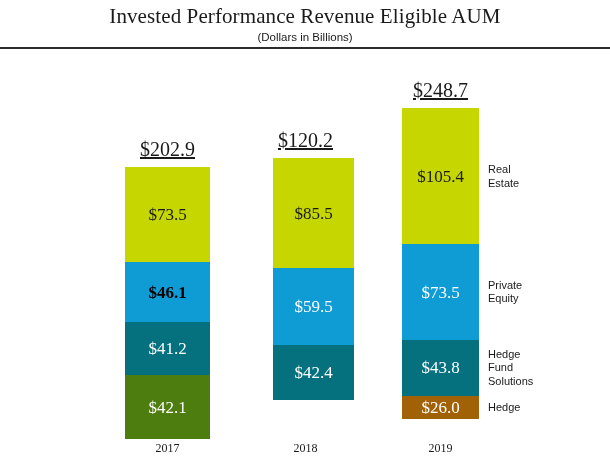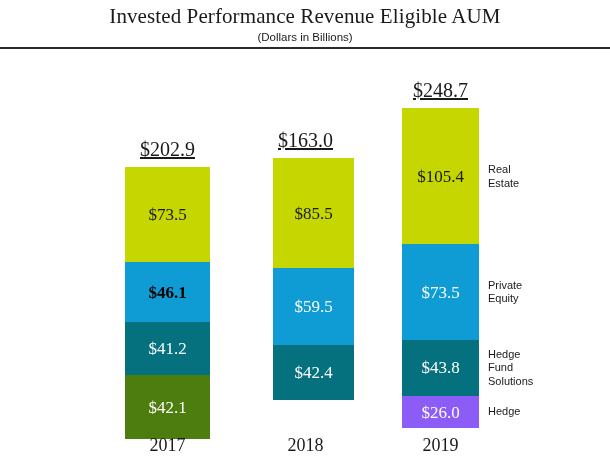--- a/index.html
+++ b/index.html
@@ -111,21 +111,21 @@
     white-space: pre-line;
     text-align: left;
   }
 
   .cat-label {
     position: absolute;
     left: 50%;
     transform: translateX(-50%);
     bottom: 11px;
     font-family: "Liberation Serif", serif;
-    font-size: 18px;
+    font-size: 12px;
     color: #1a1a1a;
     white-space: nowrap;
   }
 </style>
 </head>
 <body>
 
 <div id="page">
 
   <div id="chart-subtitle">(Dollars in Billions)</div>
@@ -156,39 +156,39 @@
           <div class="bar-seg" style="height: 110.7px; background: rgb(198, 214, 0);">
             <span class="seg-value" style="color: rgb(26, 26, 26);">$85.5</span>
           </div>
           <div class="bar-seg" style="height: 77.0366px; background: rgb(15, 156, 212);">
             <span class="seg-value" style="color: rgb(255, 255, 255);">$59.5</span>
           </div>
           <div class="bar-seg" style="height: 54.8967px; background: rgb(5, 112, 126);">
             <span class="seg-value" style="color: rgb(255, 255, 255);">$42.4</span>
           </div>
         </div>
-        <div class="bar-total" style="bottom: 315.282px;">$163.0</div>
+        <div class="bar-total" style="bottom: 315.282px;">$120.2</div>
         <div class="cat-label">2018</div>
       </div>
       <div class="bar-group" style="left: 402px; width: 77px;">
         <div class="bar-stack" style="height: 322px;">
           <div class="bar-seg" style="height: 136.465px; background: rgb(198, 214, 0);">
             <span class="seg-value" style="color: rgb(26, 26, 26);">$105.4</span>
             <span class="seg-label">Real Estate</span>
           </div>
           <div class="bar-seg" style="height: 95.1628px; background: rgb(15, 156, 212);">
             <span class="seg-value" style="color: rgb(255, 255, 255);">$73.5</span>
             <span class="seg-label">Private Equity</span>
           </div>
           <div class="bar-seg" style="height: 56.7093px; background: rgb(5, 112, 126);">
             <span class="seg-value" style="color: rgb(255, 255, 255);">$43.8</span>
             <span class="seg-label">Hedge Fund
 Solutions</span>
           </div>
-          <div class="bar-seg" style="height: 32px; background: #8b5cf6;">
+          <div class="bar-seg" style="height: 23px; background: #a16207;">
             <span class="seg-value" style="color: rgb(255, 255, 255);">$26.0</span>
             <span class="seg-label">Hedge</span>
           </div>
         </div>
         <div class="bar-total" style="bottom: 365px;">$248.7</div>
         <div class="cat-label">2019</div>
       </div>
     </div>
 
 </div>

